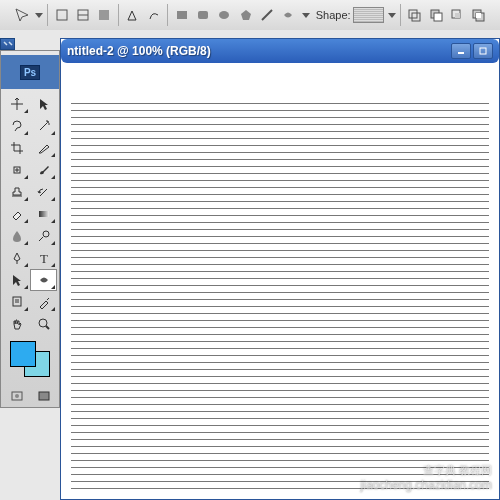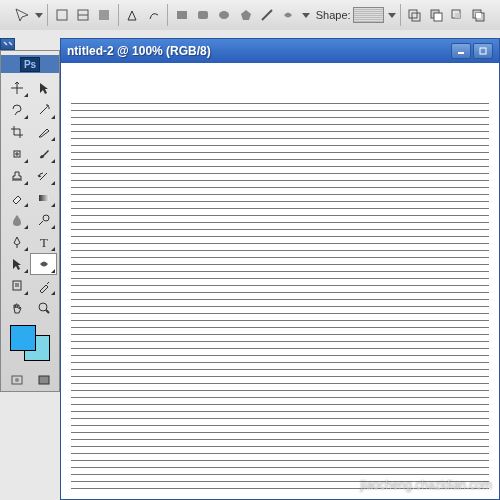--- a/index.html
+++ b/index.html
@@ -9,35 +9,35 @@
 .tool-icon { width: 22px; height: 22px; display: flex; align-items: center; justify-content: center; border: 1px solid transparent; border-radius: 2px; }
 .divider-v { width: 1px; height: 22px; background: #aaa; margin: 0 2px; }
 .shape-label { color: #333; font-size: 11px; margin-left: 4px; }
 .shape-swatch { width: 36px; height: 16px; background: repeating-linear-gradient(0deg, #bbb, #bbb 1px, #ddd 1px, #ddd 2px); border: 1px solid #888; display: inline-block; }
 .dropdown-arrow { width: 0; height: 0; border-left: 4px solid transparent; border-right: 4px solid transparent; border-top: 5px solid #555; margin-left: 2px; }
 
 .collapse-bar { position: absolute; left: 0; top: 38px; width: 15px; height: 12px; background: linear-gradient(#3d6fb8, #2a5599); display: flex; align-items: center; justify-content: center; border: 1px solid #1a4580; }
 .collapse-bar svg path { stroke: #cde; }
 
 .tools-panel { position: absolute; left: 0; top: 50px; width: 60px; background: linear-gradient(#e8e8e8, #d0d0d0); border: 1px solid #888; padding-top: 4px; }
-.ps-header { height: 18px; background: #4a78b8; display: flex; align-items: center; justify-content: center; margin-bottom: 2px; text-align: right; }
+.ps-header { height: 34px; background: #4a78b8; display: flex; align-items: center; justify-content: center; margin-bottom: 2px; text-align: right; }
 .ps-logo { background: #1a3a6a; color: #8ec5ff; font-weight: bold; font-size: 10px; padding: 1px 3px; border: 1px solid #0a2a5a; }
 .tool-grid { display: grid; grid-template-columns: 1fr 1fr; gap: 0; padding: 2px; }
 .tool-cell { width: 27px; height: 22px; display: flex; align-items: center; justify-content: center; border: 1px solid transparent; margin: 0; position: relative; }
 .tool-cell.selected { background: #fff; border: 1px solid #888; }
 .tool-corner { position: absolute; bottom: 1px; right: 1px; width: 0; height: 0; border-left: 4px solid transparent; border-bottom: 4px solid #333; }
 .color-section { padding: 4px; display: flex; flex-direction: column; align-items: center; }
 .color-swatches { position: relative; width: 40px; height: 36px; }
 .fg-color { position: absolute; top: 0; left: 0; width: 26px; height: 26px; border: 1px solid #000; }
 .bg-color { position: absolute; bottom: 0; right: 0; width: 26px; height: 26px; border: 1px solid #000; background: #fff; }
 .mini-tools { display: grid; grid-template-columns: 1fr 1fr; gap: 0; padding: 2px; margin-top: 4px; }
 .mini-cell { width: 27px; height: 18px; display: flex; align-items: center; justify-content: center; }
 
 .doc-window { position: absolute; left: 60px; top: 38px; right: 0; height: 462px; background: #fff; border: 1px solid #2a5599; }
-.title-bar { height: 24px; background: linear-gradient(#4a85d8, #2a5db8); display: flex; align-items: center; padding: 0 6px; color: #fff; font-weight: bold; font-size: 12px; text-shadow: 1px 1px 1px rgba(0,0,0,0.4); }
+.title-bar { height: 24px; background: linear-gradient(#4a85d8, #2a5db8); display: flex; align-items: center; padding: 0 6px; color: #fff; font-weight: bold; font-size: 12px; text-shadow: 1px 1px 1px rgba(0,0,0,0.4); border-radius: 6px; }
 .title-bar .spacer { flex: 1; }
 .win-btn { width: 20px; height: 16px; background: linear-gradient(#7aa5e0, #4a78c0); border: 1px solid #2a5599; margin-left: 2px; display: flex; align-items: center; justify-content: center; border-radius: 2px; }
 .canvas-area { padding: 40px 10px 10px 10px; height: calc(100% - 24px); overflow: hidden; background: #fff; }
 .lines-pattern { width: 100%; height: 100%; background: repeating-linear-gradient(0deg, #777 0px, #777 1px, #fff 1px, #fff 7px); }
 
 .watermark { position: absolute; bottom: 8px; right: 8px; color: rgba(255,255,255,0.7); font-size: 11px; text-align: right; text-shadow: 0 0 2px rgba(0,0,0,0.5); pointer-events: none; }
 .watermark .sub { font-size: 12px; color: rgba(255,255,255,0.5); }
 </style>
 </head>
 <body>
@@ -329,14 +329,15 @@
           <rect x="2" y="1" width="6" height="6" fill="none" stroke="#fff"></rect>
         </svg>
       </div>
   </div>
   <div class="canvas-area">
     <div class="lines-pattern"></div>
   </div>
 </div>
 
 <div class="watermark">
+  <div>查字典 教程网</div>
   <div class="sub">jiaocheng.chazidian.com</div>
 </div>
 
 </body></html>

